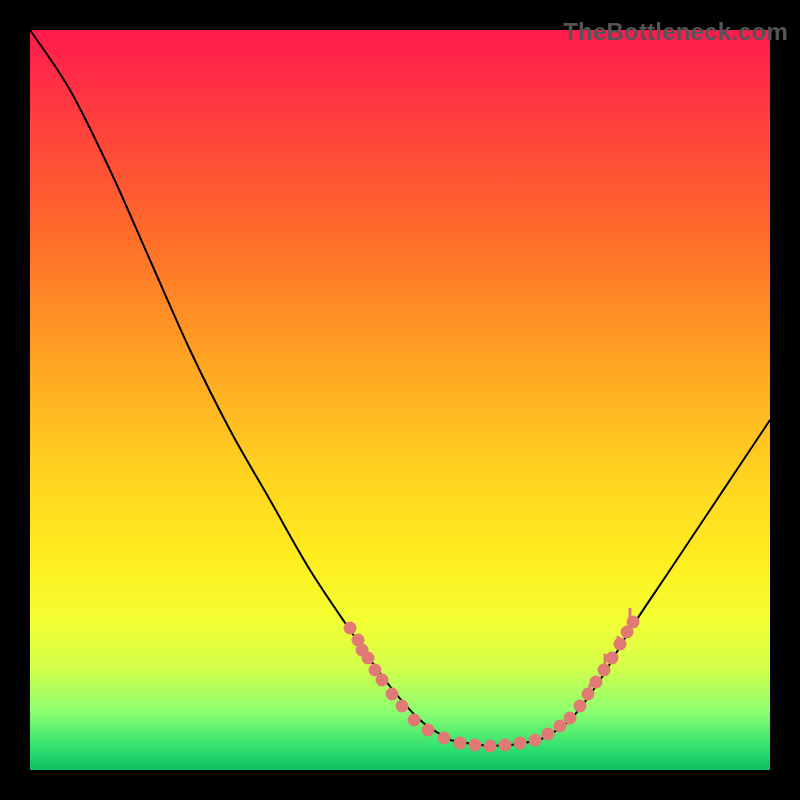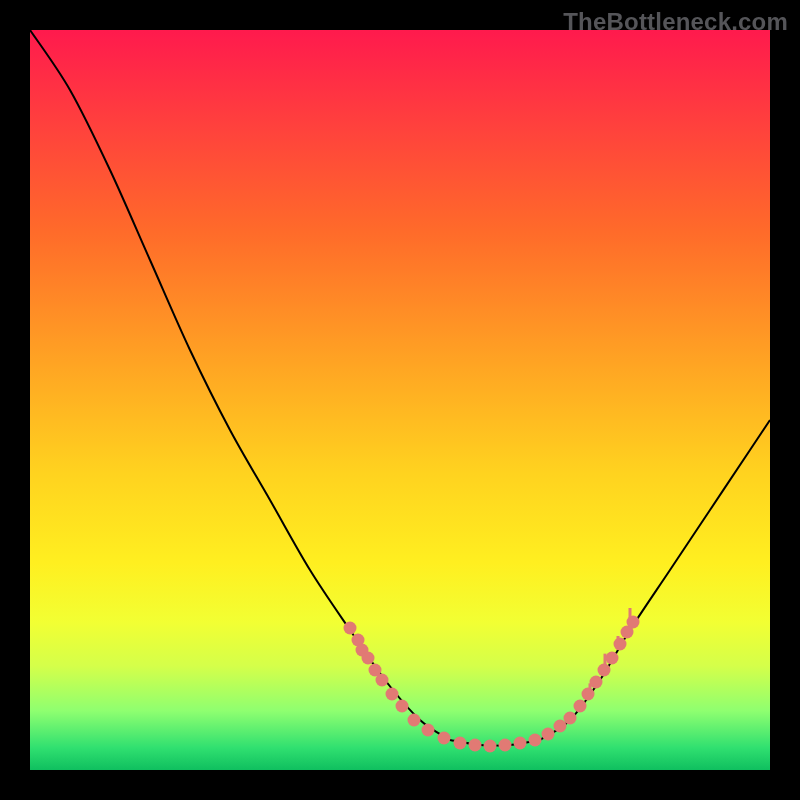--- a/index.html
+++ b/index.html
@@ -25,21 +25,21 @@
       #ffd31f 60%,
       #ffef20 72%,
       #f2ff33 80%,
       #d4ff4a 86%,
       #8fff70 92%,
       #30e070 97%,
       #0fbf5f 100%);
   }
   .watermark {
     position: absolute;
-    top: 8px;
+    top: 18px;
     right: 12px;
     color: #555559;
     font-size: 24px;
     font-weight: 600;
     letter-spacing: 0.2px;
     user-select: none;
   }
   svg.plot {
     position: absolute;
     left: 0;

